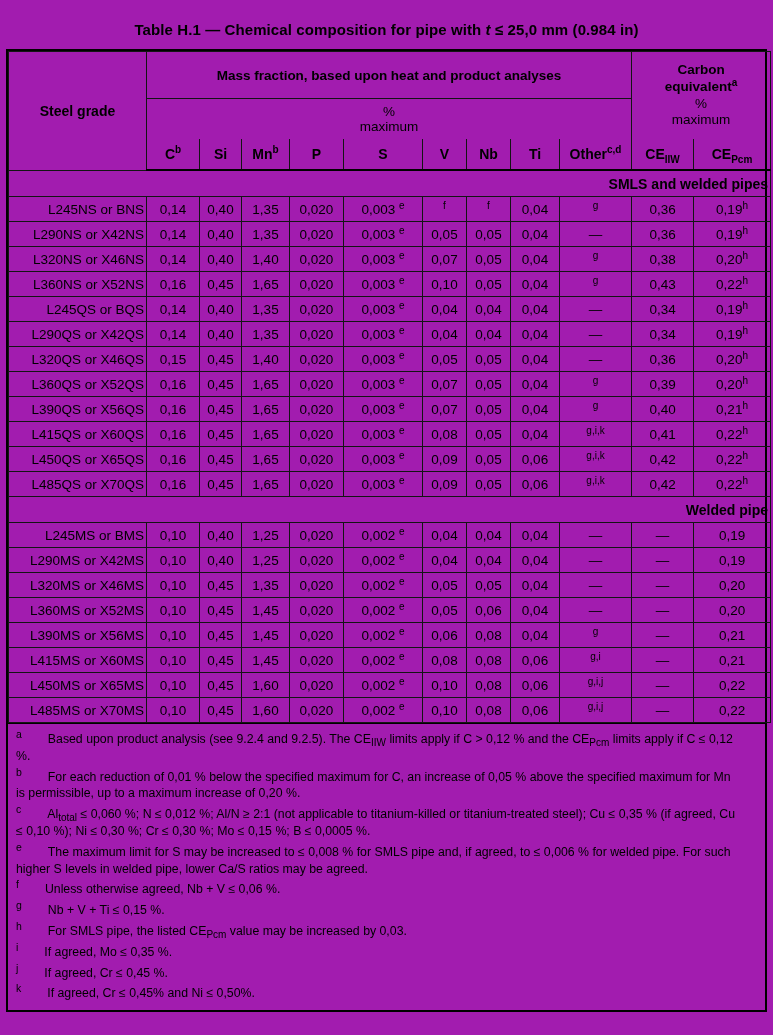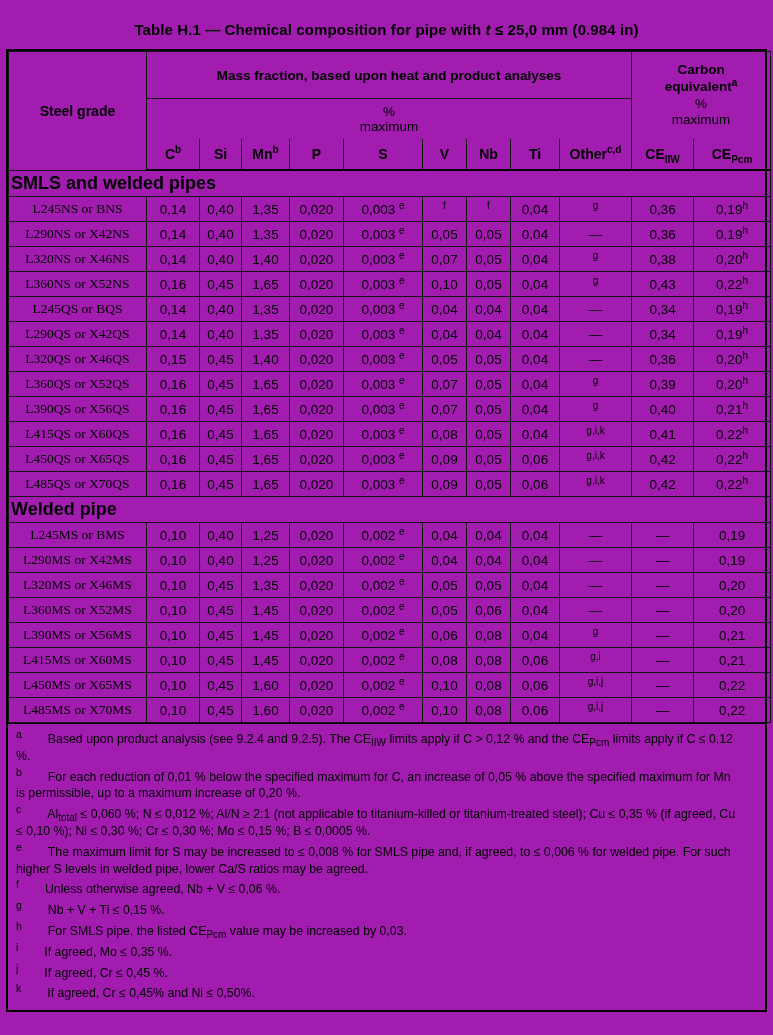--- a/index.html
+++ b/index.html
@@ -46,33 +46,32 @@
   }
   th.mass-top { border-bottom-style: hidden; height: 46px; vertical-align: middle; }
   th.mass-sub { border-top-style: hidden; border-bottom-style: hidden; height: 40px; font-weight: normal; font-size: 13.5px; }
   th.carbon-h { border-bottom-style: hidden; line-height: 1.25; }
   .carbon-sub { font-weight: normal; display: block; }
   tr.element-row th { border-top-style: hidden; height: 30px; font-size: 14px; vertical-align: middle; }
   thead tr.element-row th { border-bottom: 2px solid #000; }
   th.grade-h { font-size: 14px; }
 
   td.section-cell {
-    text-align: left;
+    text-align: right;
     font-weight: bold;
-    font-size: 18px;
+    font-size: 14px;
     height: 25px;
     border-top: 2px solid #000;
     border-bottom: 1.5px solid #000;
   }
   td.cell-grade {
-    text-align: center;
+    text-align: right;
     padding-left: 6px;
     font-size: 13.5px;
     height: 24px;
-    font-family: Liberation Serif, serif;
   }
   td.cell-val {
     text-align: center;
     font-size: 13.5px;
     height: 24px;
   }
   sup { font-size: 10px; line-height: 0; }
   sub { font-size: 10px; line-height: 0; }
 
   .footnotes {

